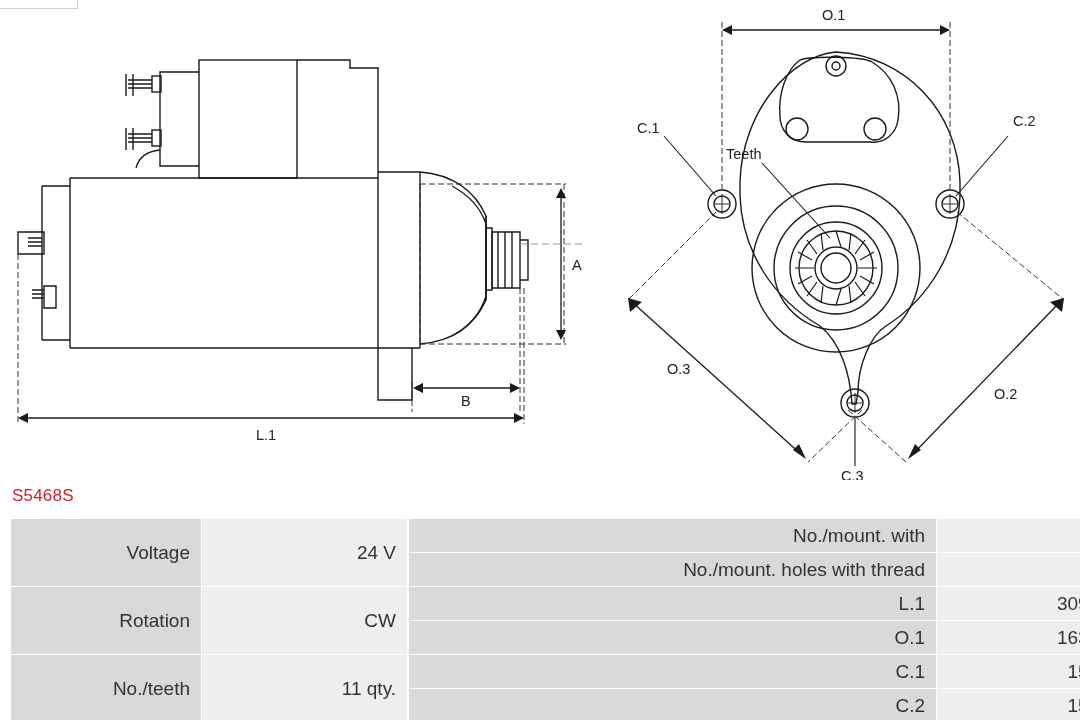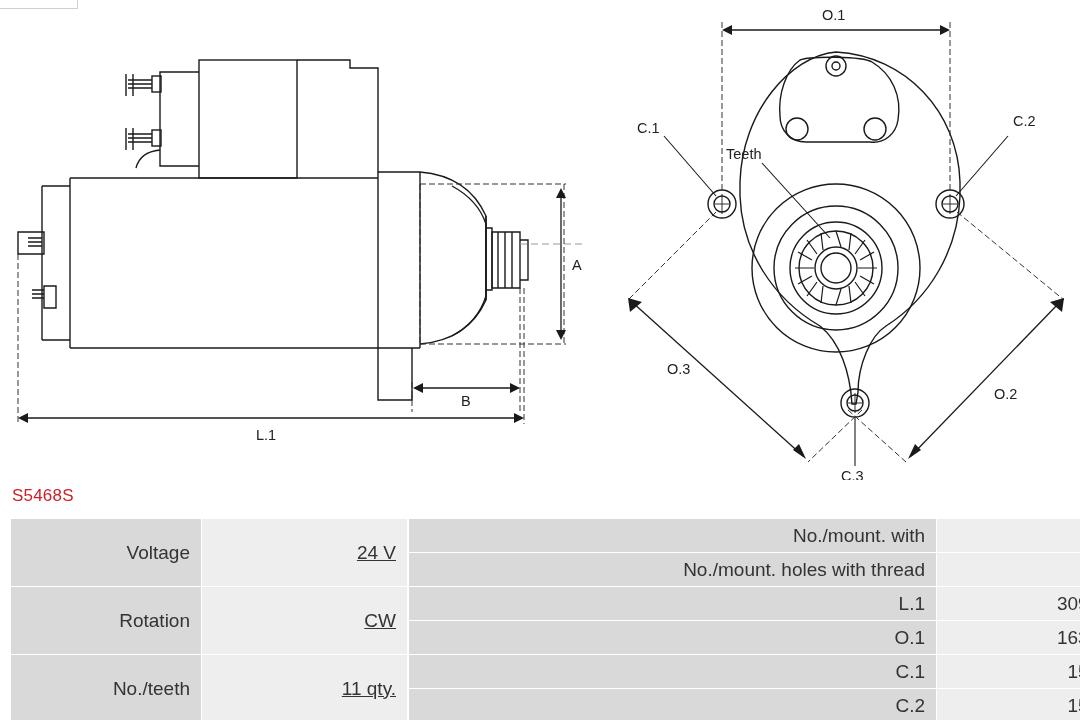--- a/index.html
+++ b/index.html
@@ -70,21 +70,21 @@
   }
   table.spec td.label {
     text-align: right;
     background: #d9d9d9;
   }
   table.spec td.value {
     text-align: right;
     background: #eeeeee;
   }
   table.spec.left td.label { width: 168px; }
-  table.spec.left td.value { width: 183px; text-decoration: underline; }
+  table.spec.left td.value { width: 183px; }
   table.spec.right td.label { width: 505px; }
   table.spec.right td.value { width: 204px; }
 
   svg text {
     font-family: "Liberation Sans", sans-serif;
     font-size: 14px;
     fill: #222;
   }
   svg .dim-label { font-size: 14.5px; }
 </style>

